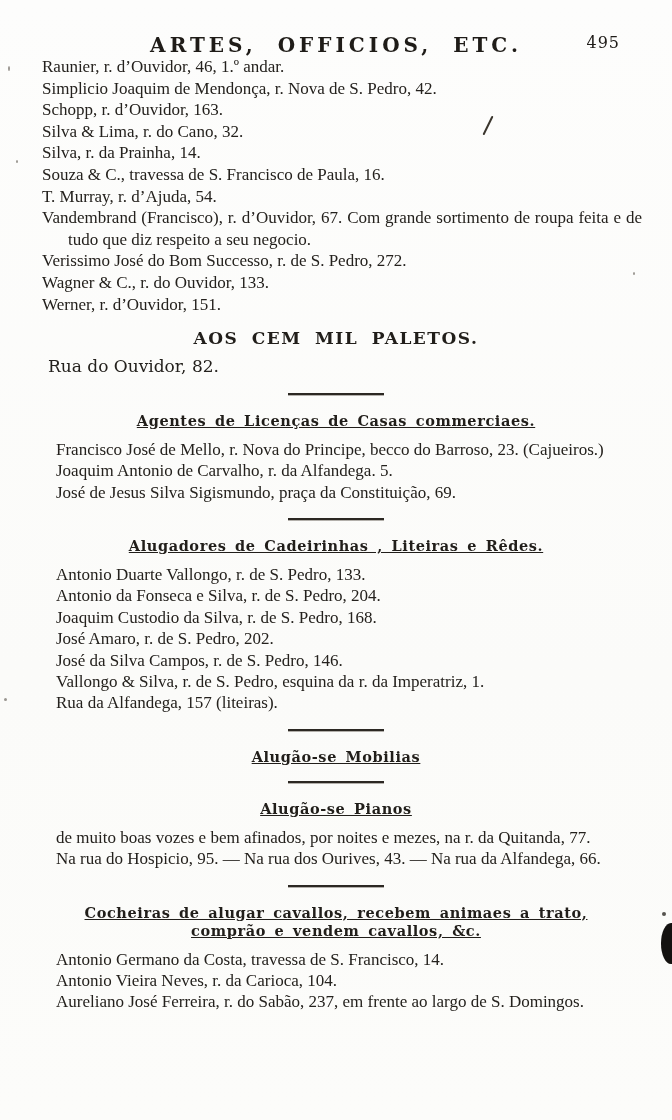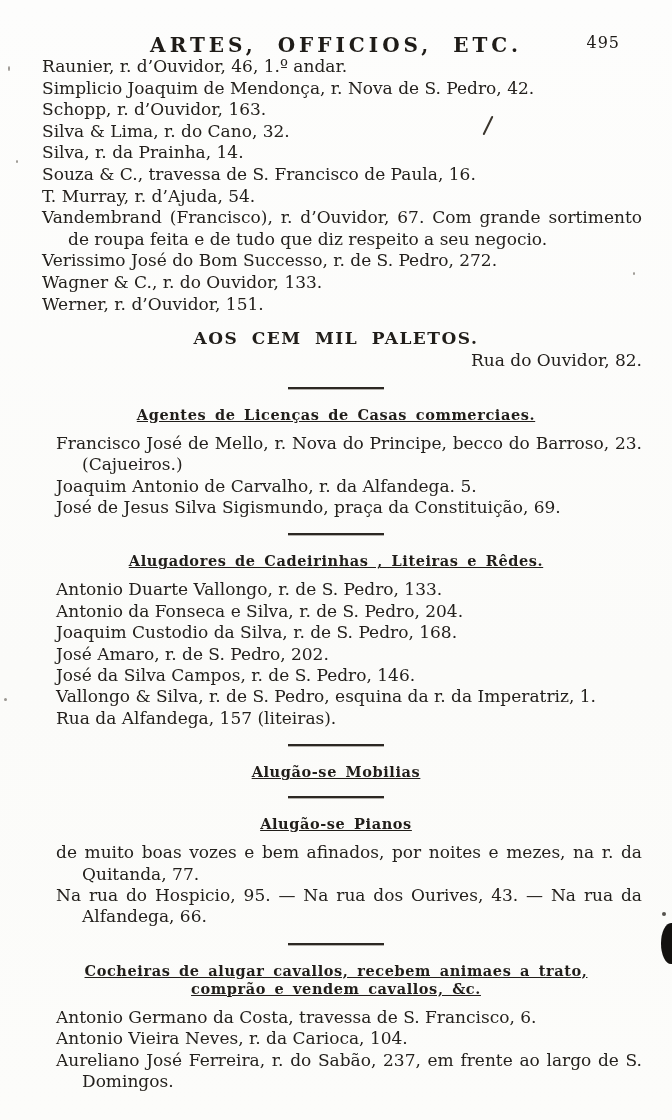--- a/index.html
+++ b/index.html
@@ -24,31 +24,32 @@
     color:#1f1c18;
   }
   main{position:absolute;top:56px;left:0;right:0;}
   .entry-list{list-style:none;margin:0;padding:0;}
   .entry-list.top{margin:0 30px 0 42px;}
   .entry{
     font-size:17px;line-height:21.6px;
     padding-left:26px;text-indent:-26px;
     text-align:justify;
     margin:0;
+    font-family:Liberation Serif, serif;
   }
   .shop-heading{
     margin:13px 0 0 0;
     text-align:center;
     font-size:17px;font-weight:bold;
     letter-spacing:1.5px;word-spacing:6px;
     color:#211e1a;
   }
   .shop-address{
-    margin:2px 30px 0 48px;
-    font-size:17px;line-height:21.6px;text-align:right;
+    margin:8px 30px 0 48px;
+    font-size:17px;line-height:21.6px;
   }
   .rule{
     width:96px;height:2px;
     margin:15px auto 0 auto;
     background:#2c2823;
     box-shadow:0 0.5px 0 #6b655c;
   }
   .section-heading{
     margin:17px auto 9px auto;
     text-align:center;
@@ -151,21 +152,21 @@
         <p class="entry">de muito boas vozes e bem afinados, por noites e mezes, na r. da Quitanda, 77.</p>
         <p class="entry">Na rua do Hospicio, 95. — Na rua dos Ourives, 43. — Na rua da Alfandega, 66.</p>
       </div>
     </section>
 
     <div class="rule"></div>
 
     <section>
       <h3 class="section-heading wide">Cocheiras de alugar cavallos, recebem animaes a trato, comprão e vendem cavallos, &amp;c.</h3>
       <div class="section-body">
-        <p class="entry">Antonio Germano da Costa, travessa de S. Francisco, 6.</p>
+        <p class="entry">Antonio Germano da Costa, travessa de S. Francisco, 14.</p>
         <p class="entry">Antonio Vieira Neves, r. da Carioca, 104.</p>
         <p class="entry">Aureliano José Ferreira, r. do Sabão, 237, em frente ao largo de S. Domingos.</p>
       </div>
     </section>
 
   </main>
 
   <div class="stray-slash"></div>
   <div class="ink-blob"></div>
   <div class="ink-speck"></div>

